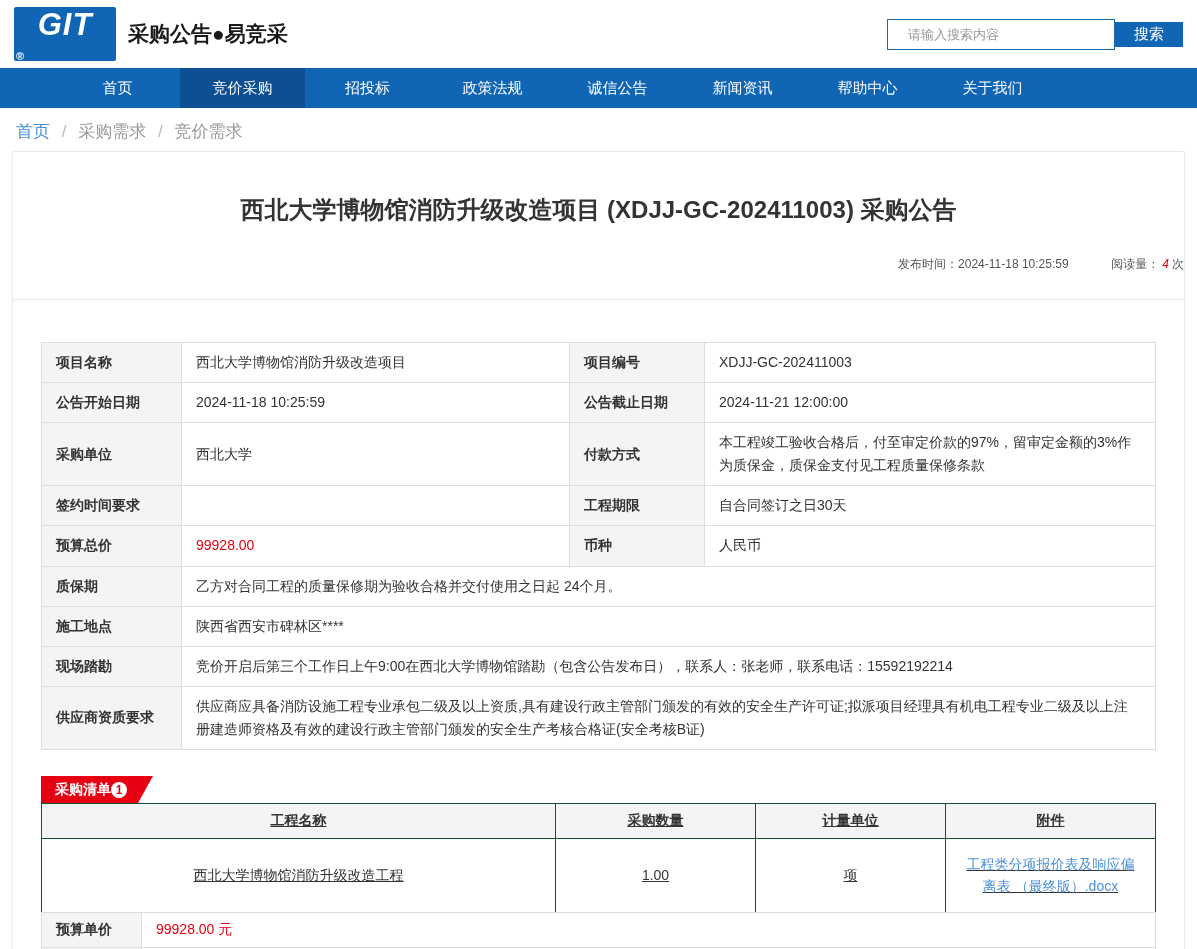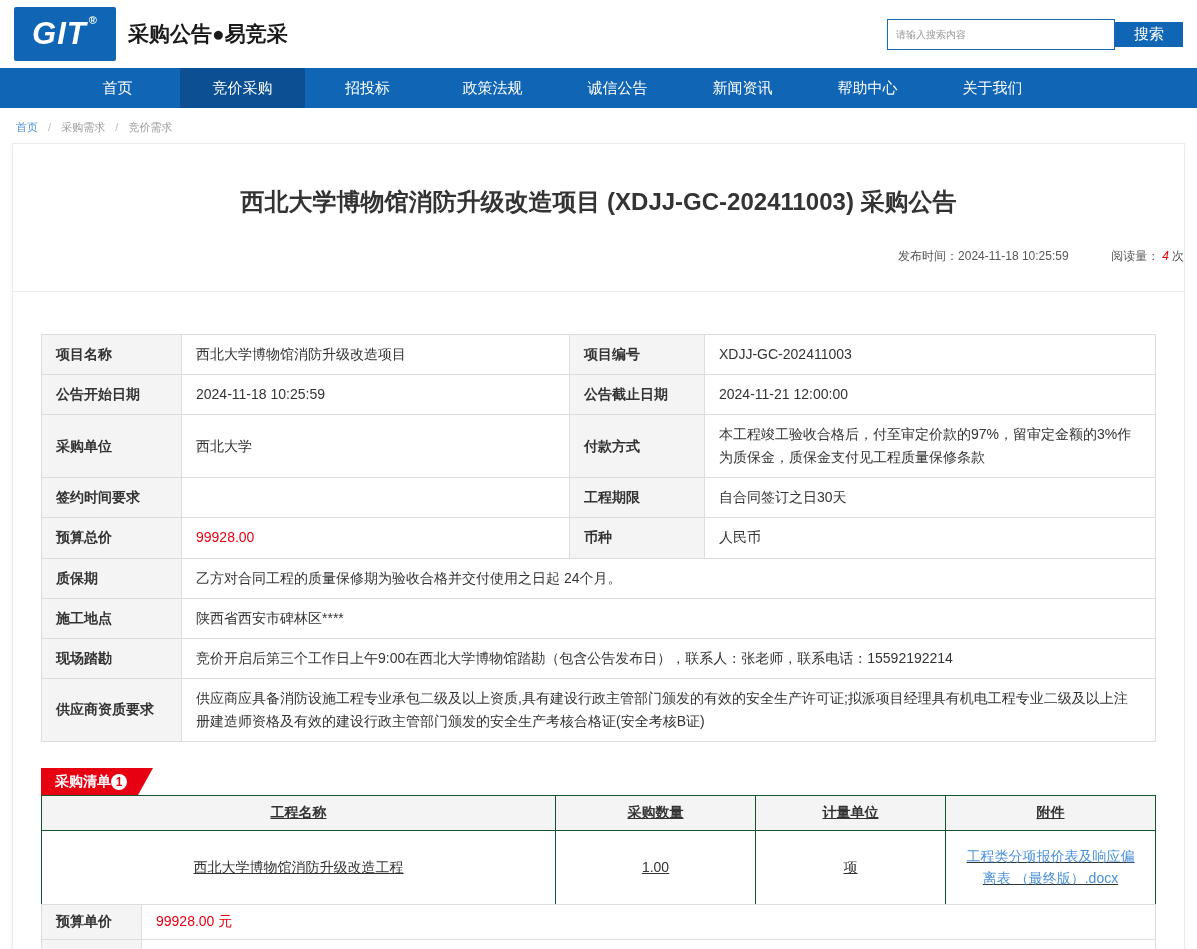--- a/index.html
+++ b/index.html
@@ -10,35 +10,35 @@
   }
   *{box-sizing:border-box;}
   html,body{margin:0;padding:0;}
   body{
     width:1197px;height:949px;overflow:hidden;background:#fff;color:#333;
     font-family:"Liberation Sans","DejaVu Sans",sans-serif;
   }
   
   .topbar{display:flex;align-items:center;height:68px;padding:0 14px;background:#fff;}
   .logo{width:102px;height:54px;background:var(--primary);color:#fff;display:flex;align-items:center;justify-content:center;
-    font-style:italic;font-weight:bold;font-size:31px;letter-spacing:1px;border-radius:2px;cursor:pointer;}
+    font-style:italic;font-weight:bold;font-size:31px;letter-spacing:1px;border-radius:2px;cursor:pointer;flex-direction:column;}
   .logo-reg{font-size:11px;font-style:normal;align-self:flex-start;margin-top:7px;margin-left:2px;}
   .site-title{margin-left:12px;font-size:21px;font-weight:bold;color:#1a1a1a;}
   .search{margin-left:auto;display:flex;align-items:center;}
-  .search-input{width:228px;height:31px;border:1px solid #1a6ab0;padding:0 8px;font-size:10px;outline:none;color:#333;
+  .search-input{width:228px;height:31px;border:1px solid #1a6ab0;padding:0 20px;font-size:13px;outline:none;color:#333;
     font-family:inherit;}
   .search-input::placeholder{color:#999;}
   .search-btn{width:68px;height:25px;background:var(--primary);color:#fff;border:none;font-size:15px;cursor:pointer;
     font-family:inherit;}
   
   .mainnav{display:flex;height:40px;background:var(--primary);padding-left:55px;}
   .nav-item{width:125px;line-height:40px;text-align:center;color:#fff;font-size:15px;cursor:pointer;}
   .nav-item.active{background:var(--nav-active);}
   
-  .breadcrumb{margin:12px 16px 8px;font-size:11px;color:#999;}
+  .breadcrumb{margin:12px 16px 8px;font-size:17px;color:#999;}
   .breadcrumb .link{color:var(--link);cursor:pointer;}
   .breadcrumb .crumb{cursor:pointer;}
   .sep{margin:0 7px;color:#bbb;}
   
   .card{margin:0 12px 20px;border:1px solid #ebebeb;background:#fff;box-shadow:0 1px 4px rgba(0,0,0,.05);padding-bottom:30px;}
   .title{margin:42px 30px 16px;text-align:center;font-size:24px;color:#333;font-weight:bold;}
   .meta{margin-top:30px;text-align:right;font-size:12px;color:#555;}
   .meta-gap{display:inline-block;width:36px;}
   .views{color:var(--red);font-style:italic;margin:0 3px;}
   .divider{border:none;border-top:1px solid #eee;margin:26px 0 0;}

